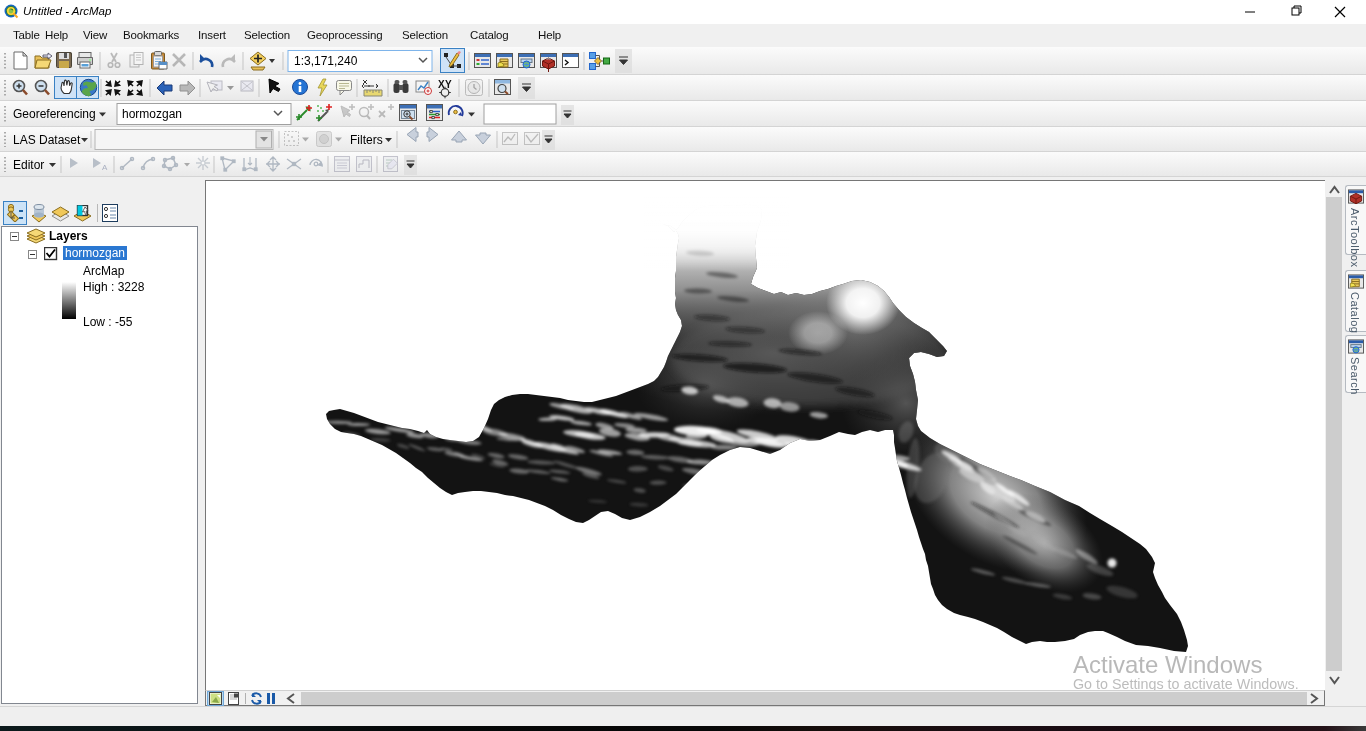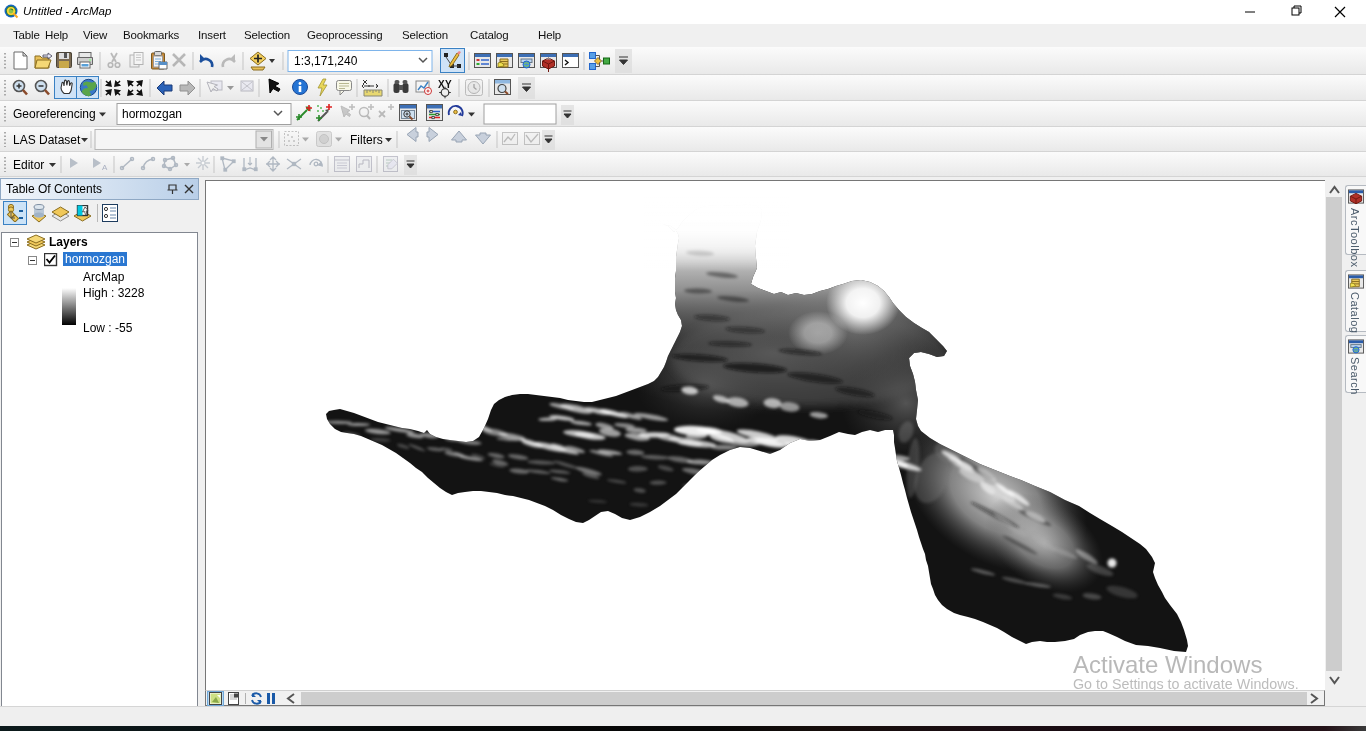--- a/index.html
+++ b/index.html
@@ -10,21 +10,21 @@
 #titlebar { left:0; top:0; width:1366px; height:24px; background:#ffffff; }
 #titletext { left:23px; top:5px; font-size:11.5px; color:#000;font-style:italic; }
 
 #menubar { left:0; top:24px; width:1366px; height:23px; background:#f0f0f0; }
 .menuitem { position:absolute; top:5px; font-size:11.5px; letter-spacing:-0.15px; color:#111; }
 .trow { position:absolute; left:0; width:1366px; background:linear-gradient(#fbfbfb,#e9e9e9); border-bottom:1px solid #d4d4d4; }
 
 #tocpanel { left:0; top:178px; width:199px; height:528px; background:#f0f0f0; }
 #toctitle { left:0; top:0; width:199px; height:22px; background:linear-gradient(to right,#f2f6fb,#b9cfe8); border:1px solid #8fa8c4; font-size:12px; color:#000; }
 #tocbtns { left:0; top:22px; width:199px; height:26px; }
-#toctree { left:1px; top:48px; width:197px; height:478px; background:#fff; border:1px solid #828790; font-size:12px;margin-top:6px; }
+#toctree { left:1px; top:48px; width:197px; height:478px; background:#fff; border:1px solid #828790; font-size:12px; }
 
 #mapframe { left:205px; top:180px; width:1120px; height:526px; background:#fff; border:1px solid #767676; border-right:none; }
 #mapscrollrow { left:205px; top:690px; width:1120px; height:16px; background:#f1f1f1; border:1px solid #767676; border-top:1px solid #d0d0d0; }
 #vscroll { left:1326px; top:181px; width:16px; height:524px; background:#f0f0f0; }
 #tabstrip { left:1343px; top:180px; width:23px; height:526px; background:#f0f0f0; }
 .sidetab { position:absolute; left:2px; width:21px; background:#f8f8f8; border:1px solid #b5bac1; border-right:none; border-radius:3px 0 0 3px; }
 .sidetab .txt { position:absolute; left:3px; font-size:11px; color:#4a5a6a; writing-mode:vertical-rl; letter-spacing:0.5px; }
 
 #statusbar { left:0; top:706px; width:1366px; height:20px; background:#efefef; border-top:1px solid #d5d5d5; }
 #darkstrip { left:0; top:726px; width:1366px; height:5px; background:linear-gradient(to right,#0c1a1c 0%,#0a1214 18%,#050808 30%,#070707 52%,#150d0a 60%,#1a0c12 72%,#170a10 88%,#241218 97%,#3a3a3a 100%); }
@@ -526,27 +526,20 @@
         </g>
         <path d="M9 2 l5 5 l-7 7 l-5 0 l0 -5 z" fill="#dde" stroke="#99a" transform="scale(0.8) translate(4,2)"></path>
       </g>
     <g transform="translate(404,3)">
         <rect x="0" y="0" width="13" height="20" fill="#d8d8d8" opacity="0.6"></rect>
         <path d="M2.5 6 h8 M3 9 l3.5 4 l3.5 -4 z" stroke="#333" fill="#333"></path>
       </g>
   </svg>
 
   <div id="tocpanel" class="abs">
-    <div id="toctitle" class="abs">
-        <span style="position:absolute;left:5px;top:3px">Table Of Contents</span>
-      <svg style="position:absolute;right:3px;top:4px" width="30" height="13" viewBox="0 0 30 13">
-        <path d="M4 2 h7 v5 h-7 z M7.5 7 v4 M2.5 7 h10" fill="none" stroke="#333" stroke-width="1.2"></path>
-        <path d="M20 2 l8 8 M28 2 l-8 8" stroke="#333" stroke-width="1.4"></path>
-      </svg>
-    </div>
     <div id="tocbtns" class="abs">
 
       <div style="position:absolute;left:3px;top:1px;width:24px;height:24px;background:#cce3f7;border:1px solid #3a81c3"></div>
       <svg class="abs" style="left:7px;top:4px" width="17" height="18" viewBox="0 0 17 18">
         <g stroke="#8a6d1f" fill="#f0c85a">
             <circle cx="4" cy="3" r="2.6"></circle>
             <circle cx="4" cy="5.5" r="2.6"></circle>
         <rect x="1.5" y="8" width="5" height="5" transform="rotate(45 4 10.5)"></rect>
         <rect x="5.5" y="12" width="5" height="5" transform="rotate(45 8 14.5)"></rect>
           </g>

